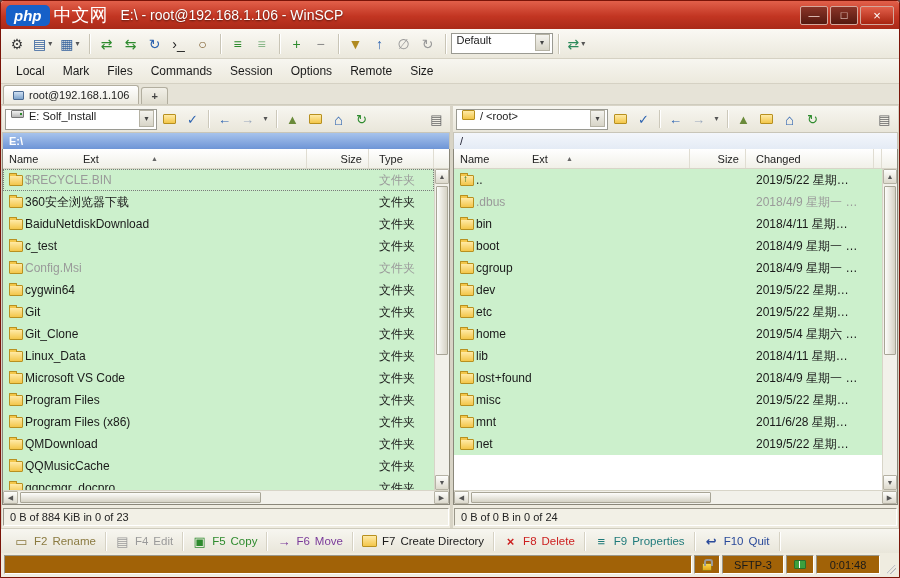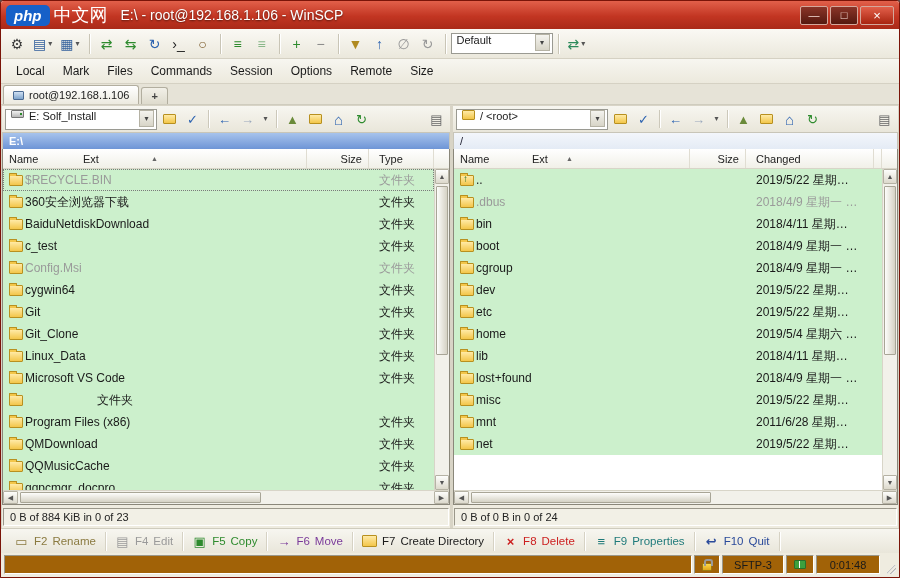--- a/index.html
+++ b/index.html
@@ -428,20 +428,21 @@
                 </span>
                 <span class="fname">Microsoft VS Code</span>
                 <span class="fsize"></span>
                 <span class="fcol3">文件夹</span>
               </div>
 
               <div class="frow">
                 <span class="fico">
                   <span class="folder-glyph"></span>
                 </span>
+                <span class="fname">Program Files</span>
                 <span class="fsize"></span>
                 <span class="fcol3">文件夹</span>
               </div>
 
               <div class="frow">
                 <span class="fico">
                   <span class="folder-glyph"></span>
                 </span>
                 <span class="fname">Program Files (x86)</span>
                 <span class="fsize"></span>

